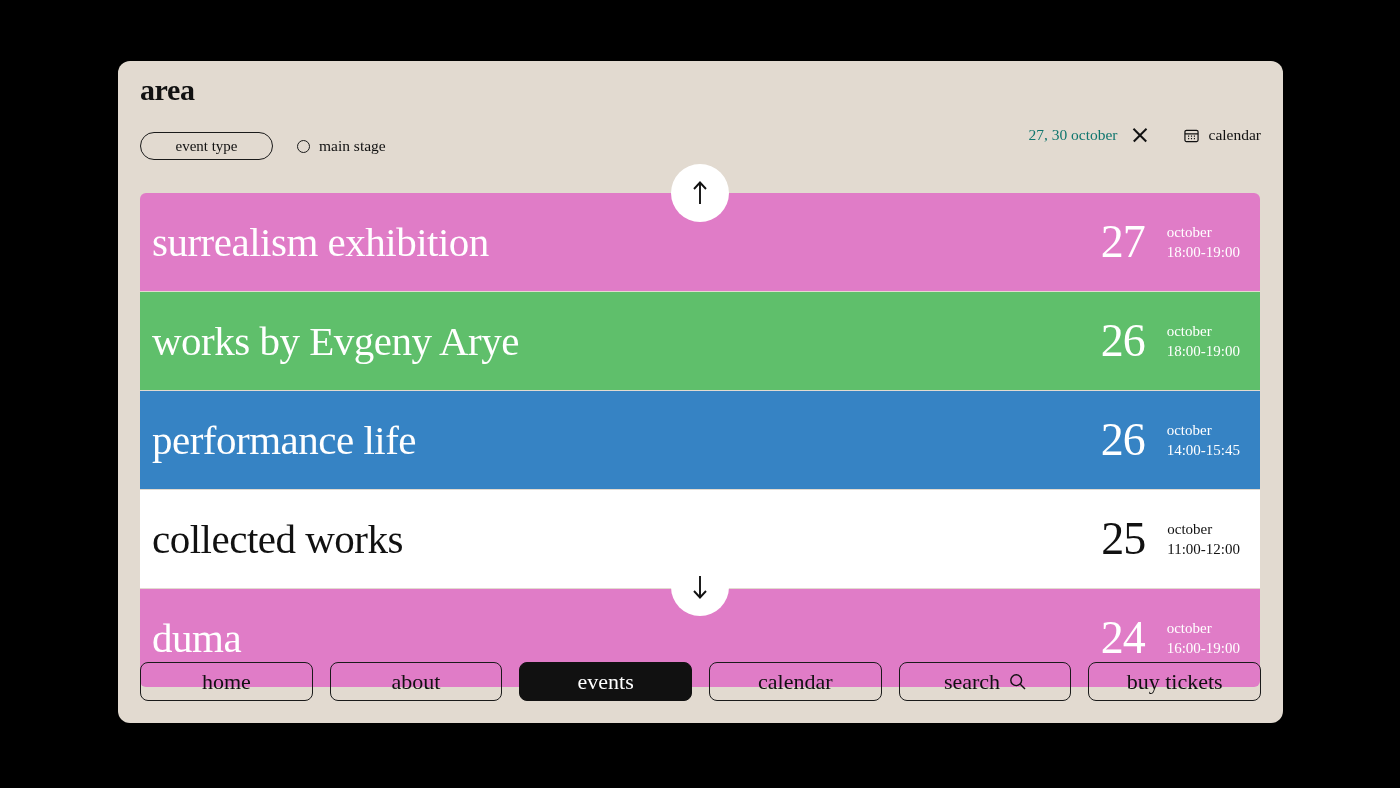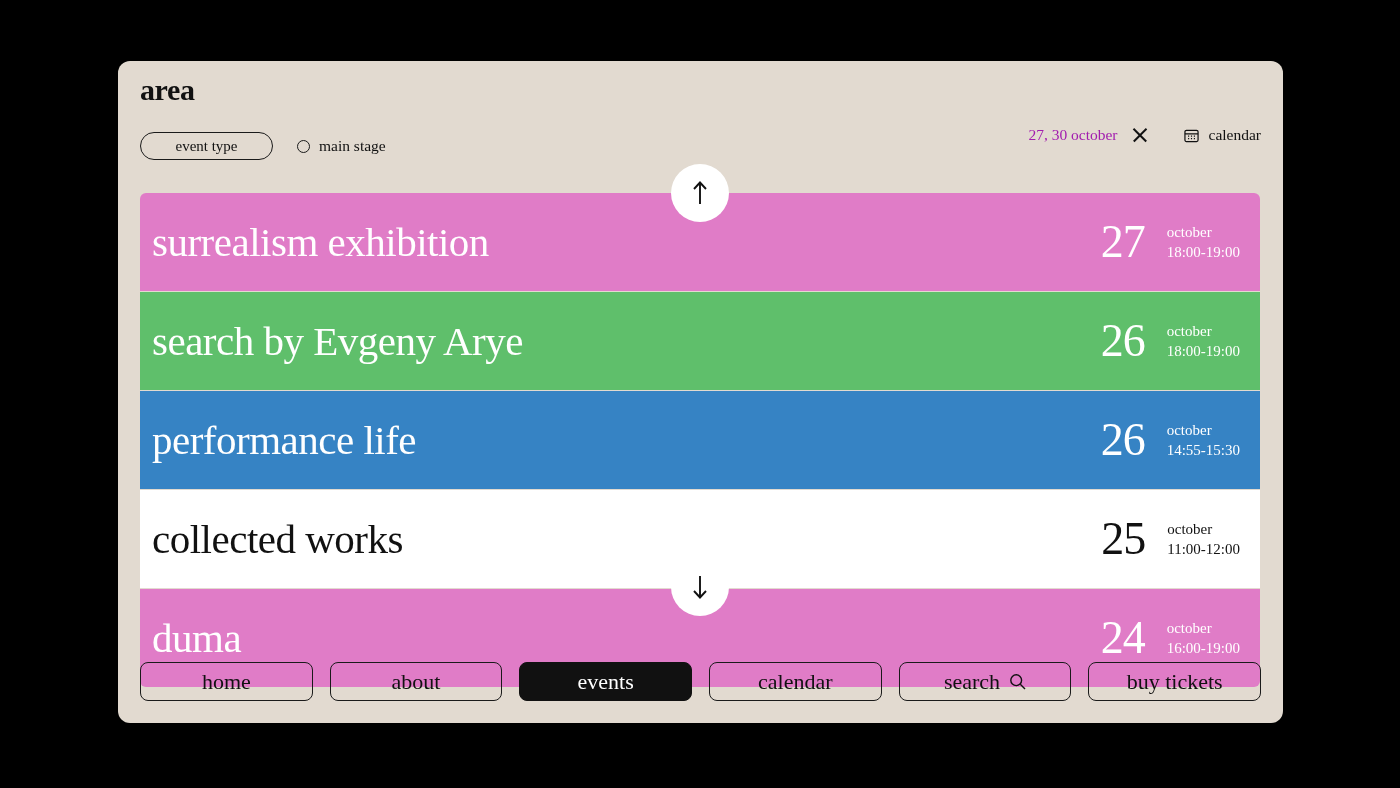--- a/index.html
+++ b/index.html
@@ -105,21 +105,21 @@
   }
 
   .daterange {
     display: flex;
     align-items: center;
     gap: 14px;
   }
 
   .daterange-text {
     font-size: 15.5px;
-    color: #a21caf;
+    color: #0f766e;
     line-height: 1;
   }
 
   .close-x {
     width: 16px;
     height: 16px;
     position: relative;
     cursor: pointer;
     flex: none;
   }
@@ -300,36 +300,36 @@
           <div class="event-title">surrealism exhibition</div>
           <div class="event-date">
             <div class="event-day">27</div>
             <div class="event-meta">
               <div class="event-month">october</div>
               <div class="event-time">18:00-19:00</div>
             </div>
           </div>
         </div>
         <div class="event-row light-text" style="background: rgb(95, 191, 107);">
-          <div class="event-title">search by Evgeny Arye</div>
+          <div class="event-title">works by Evgeny Arye</div>
           <div class="event-date">
             <div class="event-day">26</div>
             <div class="event-meta">
               <div class="event-month">october</div>
               <div class="event-time">18:00-19:00</div>
             </div>
           </div>
         </div>
         <div class="event-row light-text" style="background: rgb(54, 131, 196);">
           <div class="event-title">performance life</div>
           <div class="event-date">
             <div class="event-day">26</div>
             <div class="event-meta">
               <div class="event-month">october</div>
-              <div class="event-time">14:55-15:30</div>
+              <div class="event-time">14:00-15:45</div>
             </div>
           </div>
         </div>
         <div class="event-row dark-text" style="background: rgb(255, 255, 255);">
           <div class="event-title">collected works</div>
           <div class="event-date">
             <div class="event-day">25</div>
             <div class="event-meta">
               <div class="event-month">october</div>
               <div class="event-time">11:00-12:00</div>

